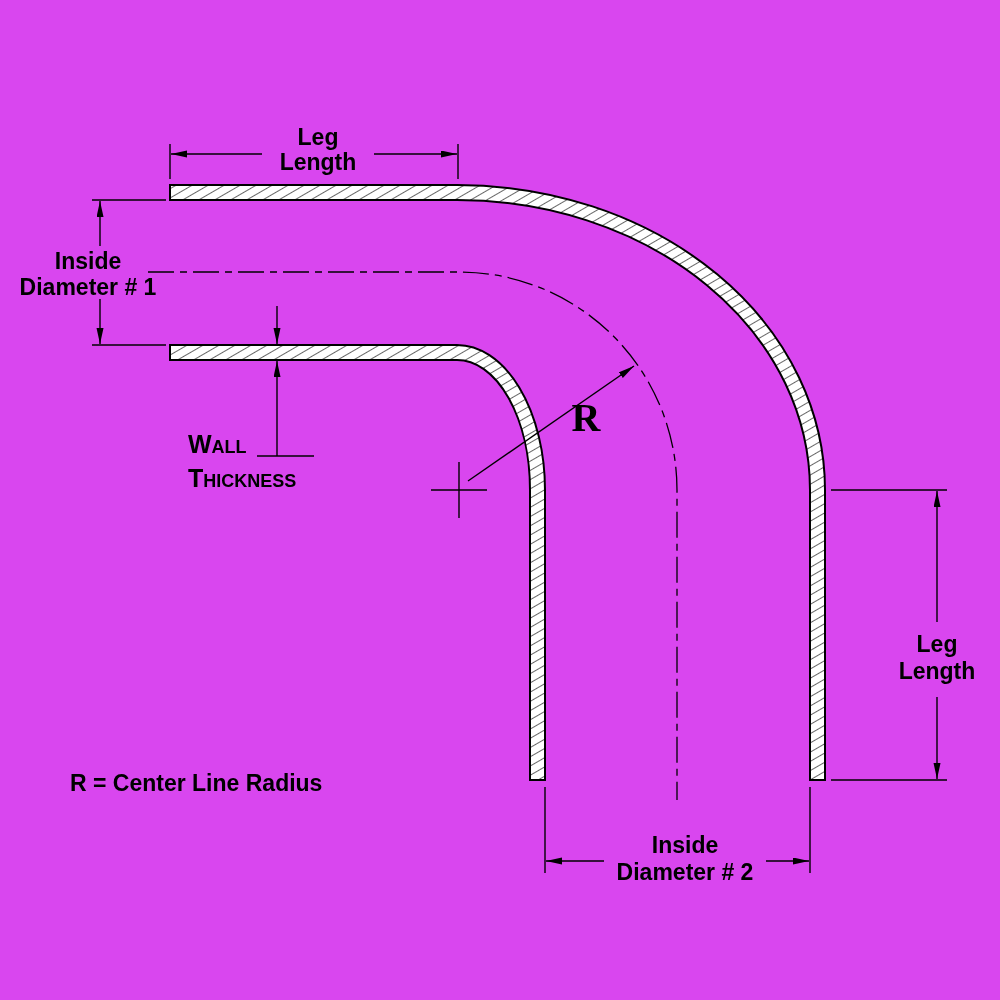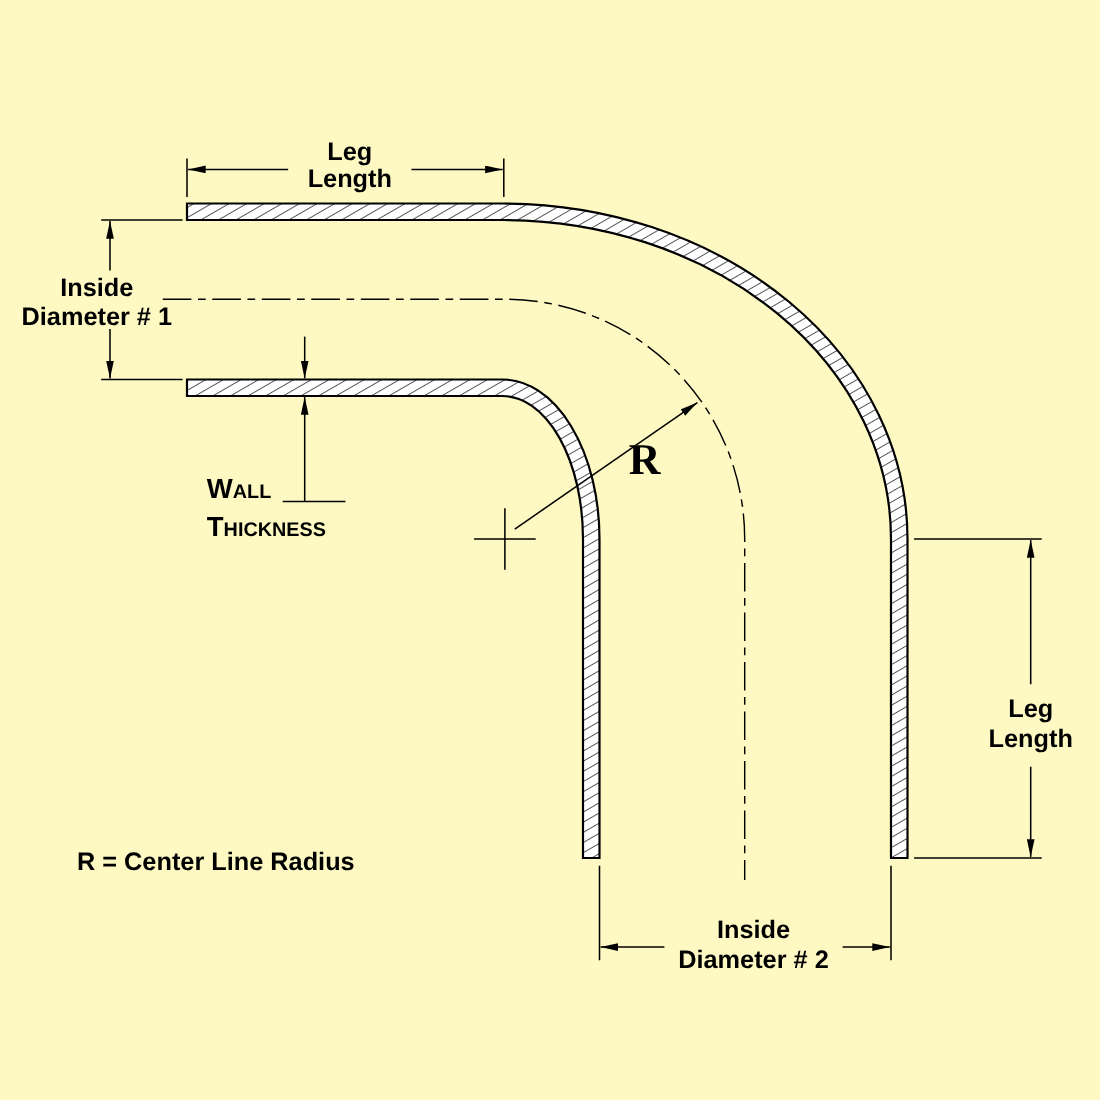--- a/index.html
+++ b/index.html
@@ -4,21 +4,21 @@
 <style>
   html, body {
     margin: 0;
     padding: 0;
     background: #ffffff;
   }
   .stage {
     position: relative;
     width: 1000px;
     height: 1000px;
-    background: #fef9c3;
+    background: #d946ef;
     overflow: hidden;
   }
   svg { display: block; }
   .lbl {
     font-family: "Liberation Sans", sans-serif;
     font-weight: bold;
     font-size: 23px;
     fill: #000000;
   }
   .lbl-sc {

